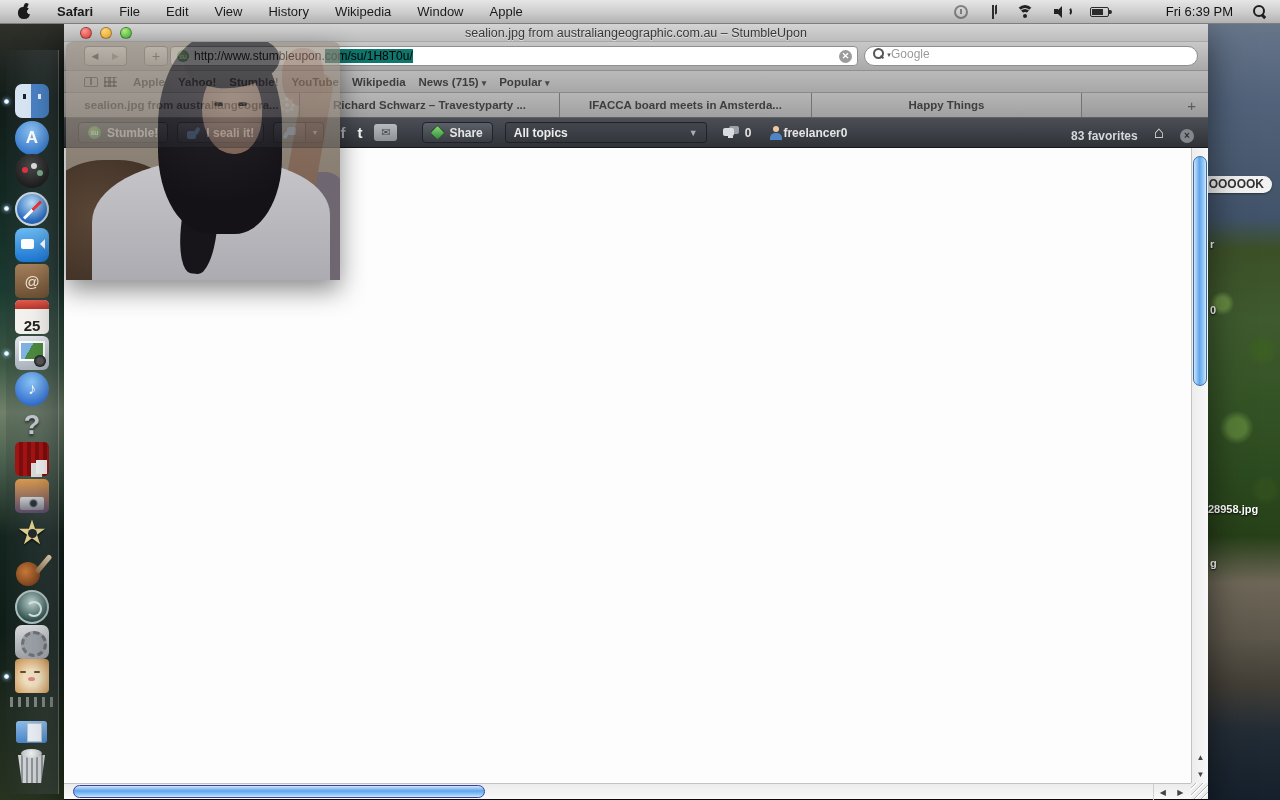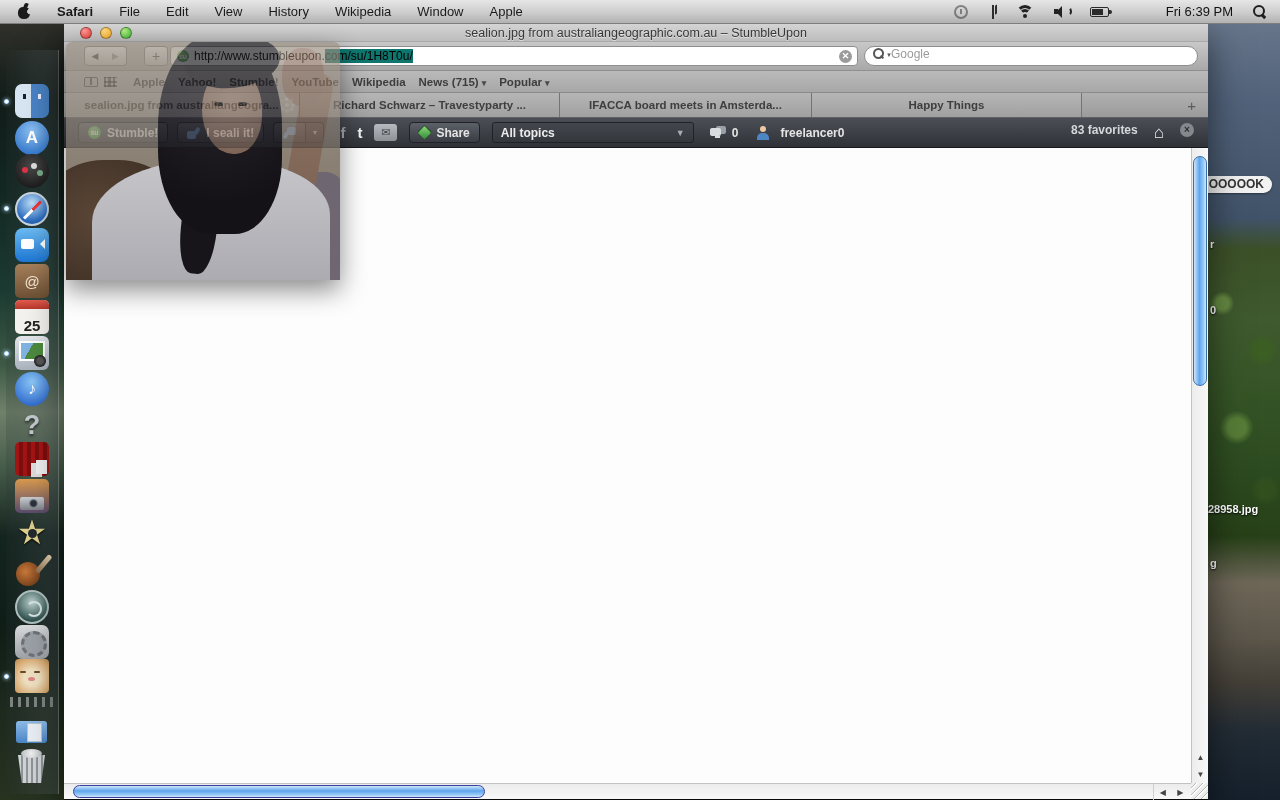--- a/index.html
+++ b/index.html
@@ -223,21 +223,21 @@
   #topics-select { margin-left:12px; width:202px; height:21px; background:linear-gradient(#43464d,#34373c);
     border:1px solid #202227; border-radius:3px; display:flex; align-items:center; padding:0 8px; color:#ececec; }
   #topics-select .sel-arrow { margin-left:auto; font-size:9px; color:#a9acb2; }
   .bubble-icon { position:relative; width:16px; height:13px; margin-left:16px; }
   .bubble-icon::before { content:""; position:absolute; right:0; top:0; width:10px; height:8px; background:#9aa0a7; border-radius:2px; }
   .bubble-icon::after { content:""; position:absolute; left:0; top:2px; width:11px; height:8px; background:#d9dde2; border-radius:2px;
     box-shadow:2px 5px 0 -3px #d9dde2; }
   .avatar-icon { position:relative; width:14px; height:14px; margin-left:18px; }
   .avatar-icon::before { content:""; position:absolute; left:4px; top:0; width:6px; height:6px; border-radius:50%; background:#ecc9a2; }
   .avatar-icon::after { content:""; position:absolute; left:1px; bottom:0; width:12px; height:7px; border-radius:5px 5px 0 0; background:#4d86c2; }
-  .su-right { margin-left:auto; display:flex; align-items:flex-start; gap:16px; color:#d6d8db; }
+  .su-right { margin-left:auto; display:flex; align-items:flex-end; gap:16px; color:#d6d8db; }
   .home-icon { font-size:17px; color:#eceeef; font-weight:normal; }
   .x-badge { width:14px; height:14px; border-radius:50%; background:#84878c; color:#2c2f33;
     font-size:10px; line-height:14px; text-align:center; font-weight:bold; }
 
   #content { position:absolute; left:0; top:124px; width:1144px; height:651px; background:#fdfdfd; }
 
   
   #vscroll { position:absolute; right:0; top:124px; width:17px; height:635px; background:linear-gradient(90deg,#ececec,#f8f8f8);
     border-left:1px solid #c2c2c2; }
   #vthumb { position:absolute; left:1px; top:8px; width:14px; height:230px; border-radius:7px;
@@ -451,32 +451,32 @@
       <span class="thumb-up"></span>
       <span>I seali it!</span>
     </div>
     <div class="su-btn" style="margin-left:9px; border-radius:4px 0 0 4px">
       <span class="thumb-down"></span>
     </div>
     <div class="seg-drop">▼</div>
     <span class="fb-glyph">f</span>
     <span class="tw-glyph">t</span>
     <span class="mail-btn">✉</span>
-    <div class="su-btn" style="margin-left:12px">
+    <div class="su-btn" style="margin-left:25px">
       <span class="gem-icon"></span>
       <span>Share</span>
     </div>
     <div id="topics-select">
       <span>All topics</span>
       <span class="sel-arrow">▼</span>
     </div>
     <span class="bubble-icon"></span>
     <span style="margin-left:6px">0</span>
     <span class="avatar-icon"></span>
-    <span style="margin-left:10px">freelancer0</span>
+    <span style="margin-left:0">freelancer0</span>
     <div class="su-right">
       <span>83 favorites</span>
       <span class="home-icon">⌂</span>
       <span class="x-badge">×</span>
     </div>
   </div>
 
   <div id="content"></div>
 
   <div id="vscroll">

